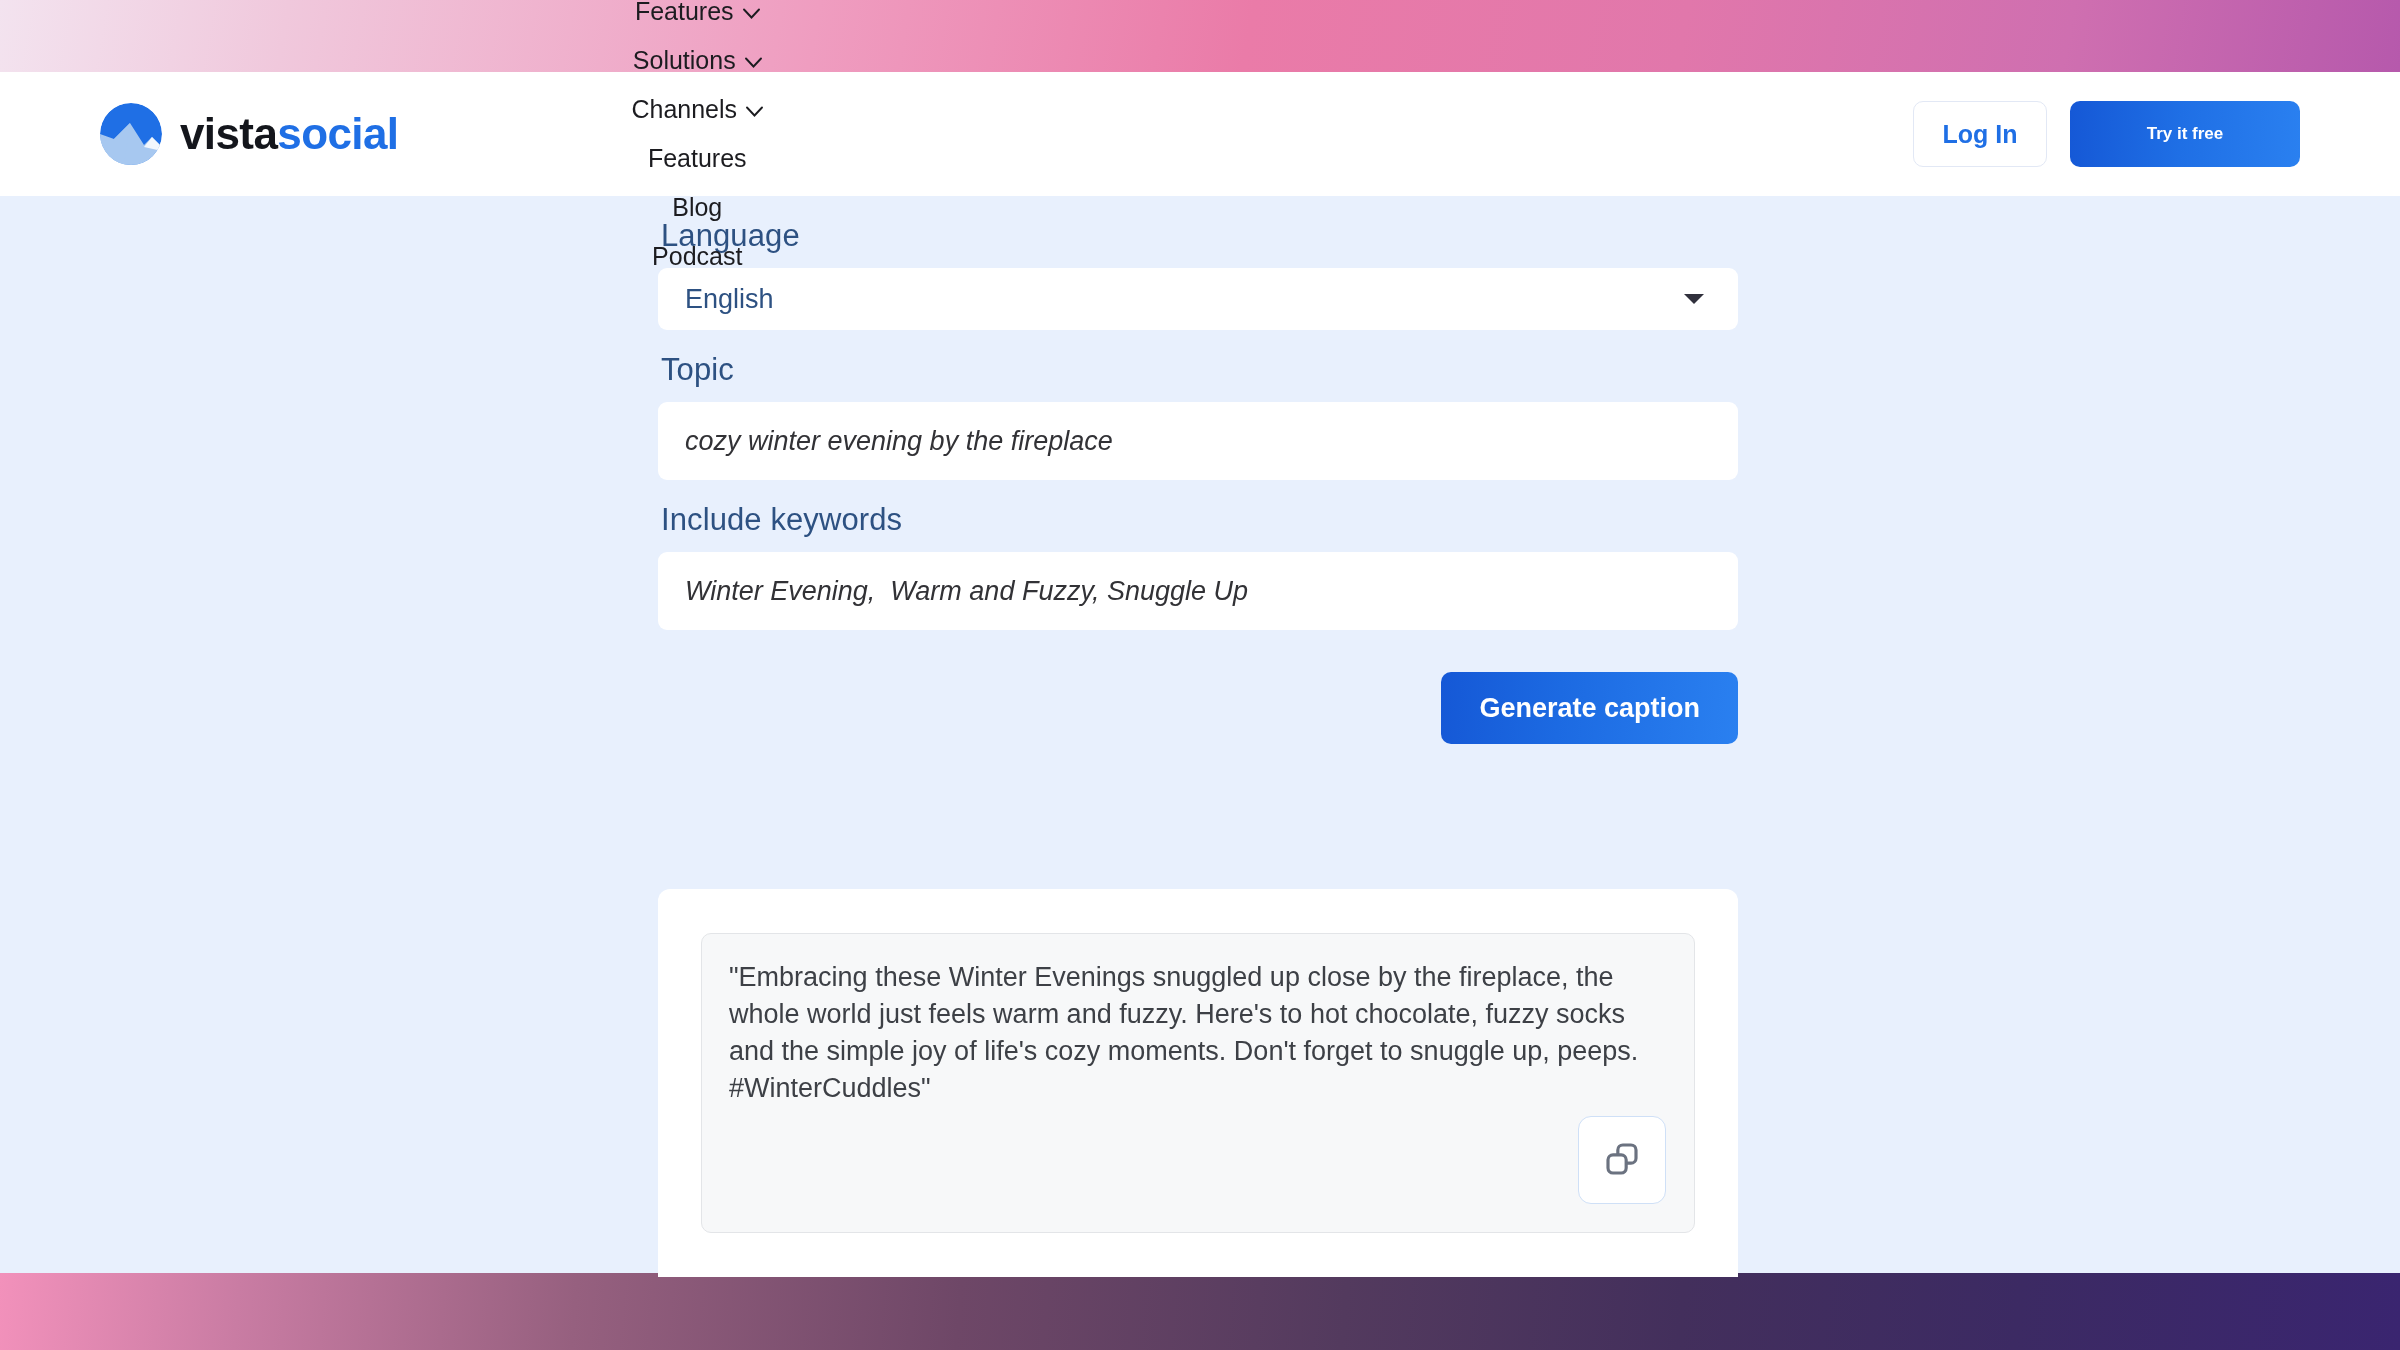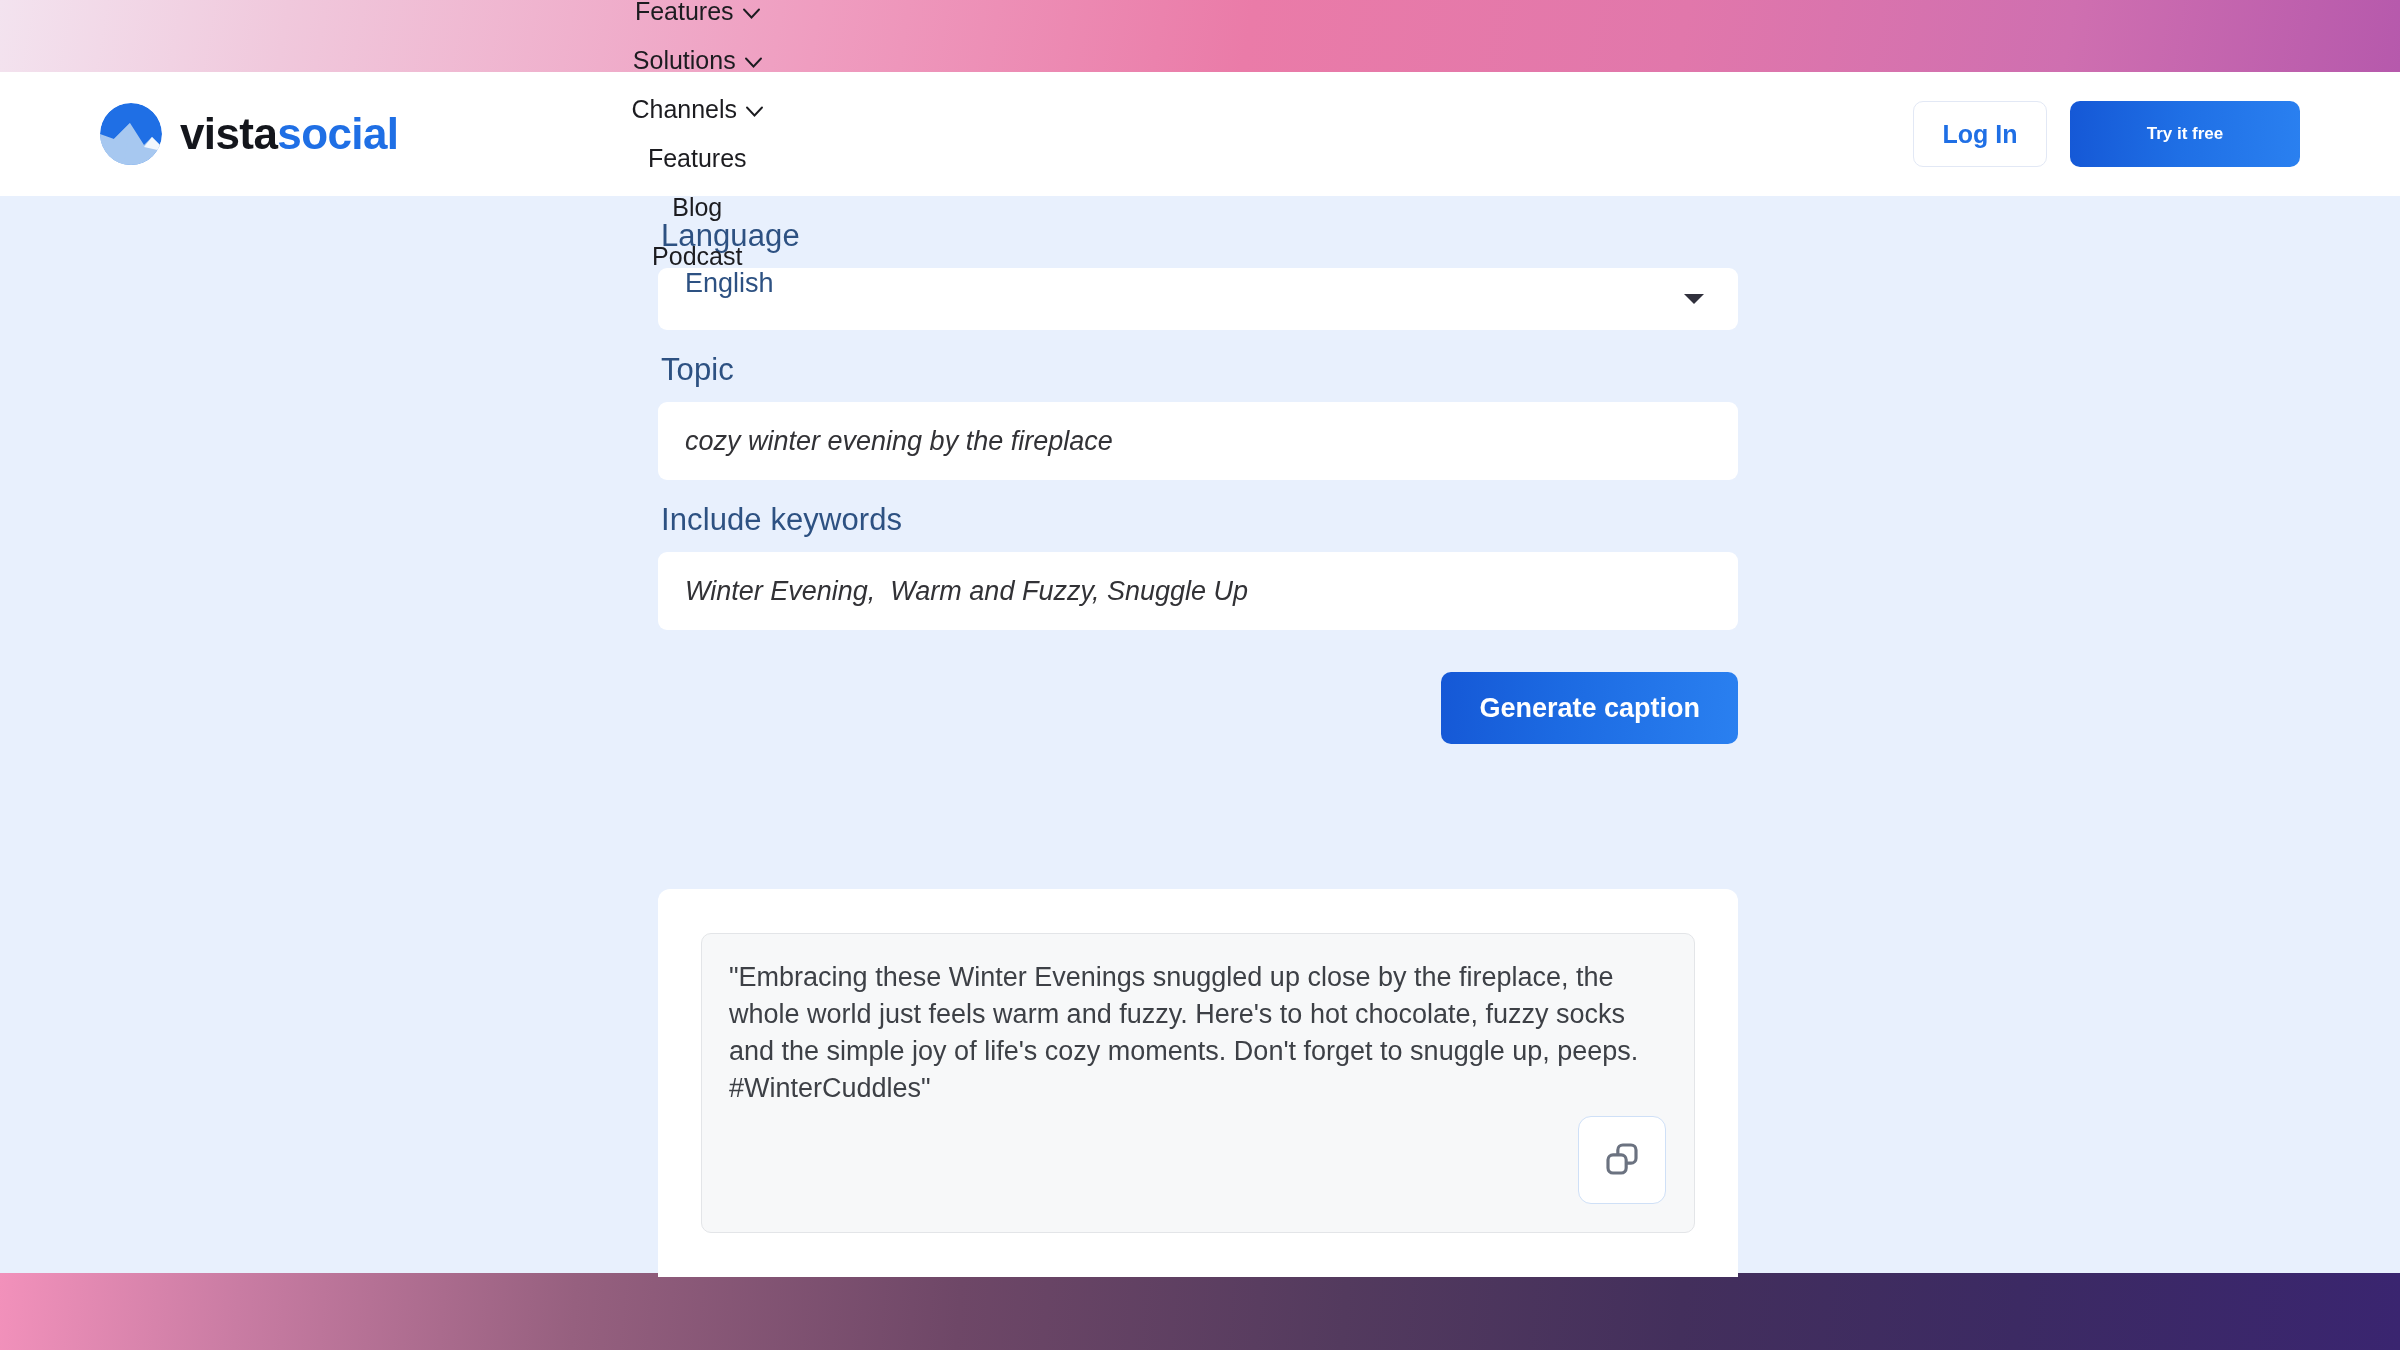--- a/index.html
+++ b/index.html
@@ -167,21 +167,21 @@
   }
 
   .select-box {
     position: relative;
     width: 1080px;
     height: 62px;
     background: #ffffff;
     border: none;
     border-radius: 9px;
     display: flex;
-    align-items: flex-start;
+    align-items: center;
     cursor: pointer;
   }
   .select-value {
     font-size: 27px;
     color: #2d5182;
     margin-left: 27px;
   }
   .select-arrow {
     position: absolute;
     right: 34px;

